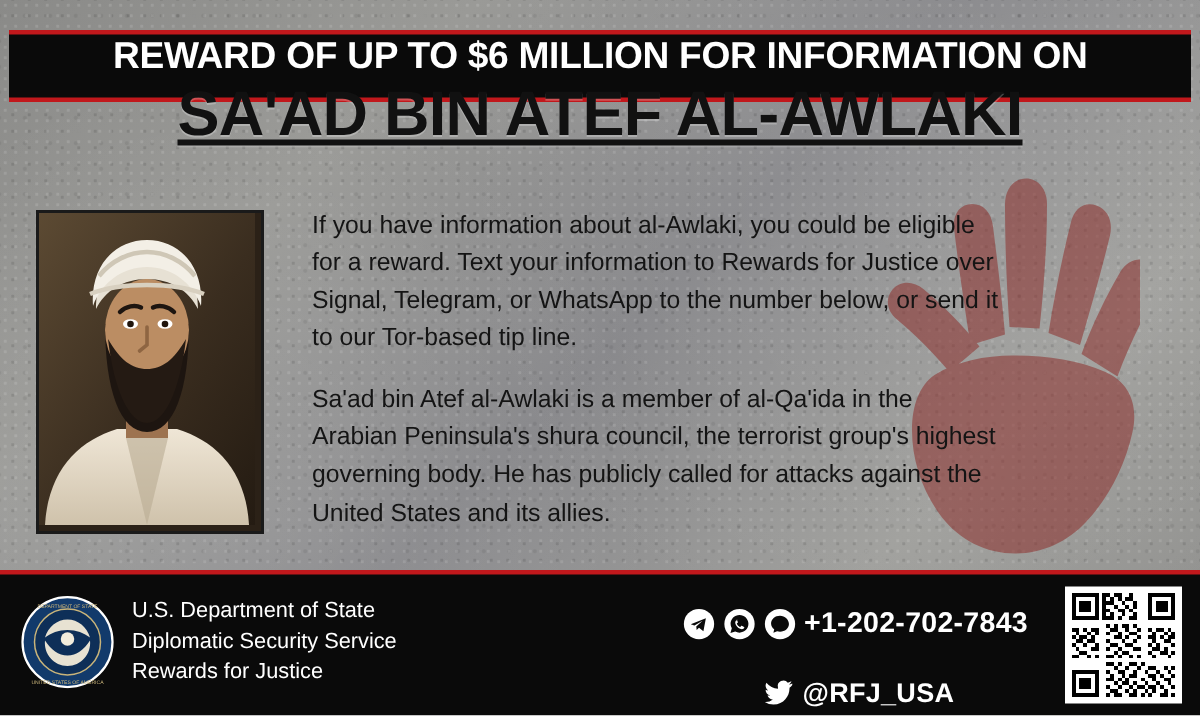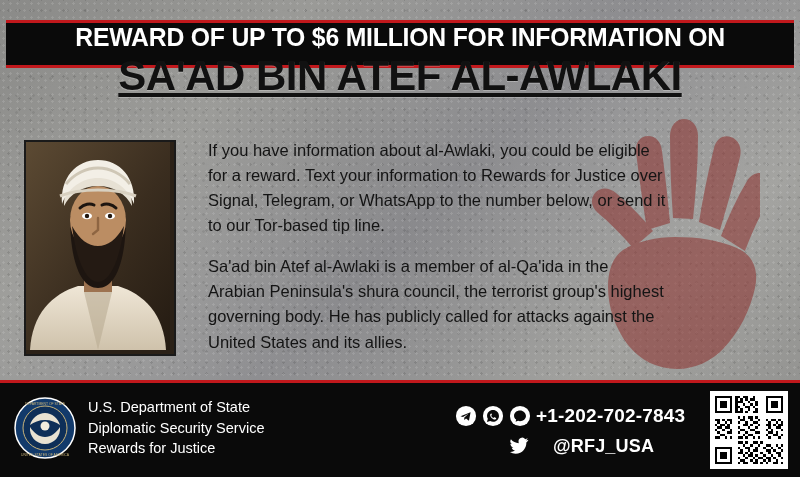--- a/index.html
+++ b/index.html
@@ -152,23 +152,23 @@
     align-items: center;
     gap: 5px;
     height: 26px;
   }
   .contact-row .num {
     font-weight: bold;
     font-size: 19px;
     letter-spacing: 0.2px;
   }
   .contact-row.second {
-    margin-top: 4px;
+    margin-top: 20px;
     padding-left: 52px;
-    gap: 22px;
+    gap: 4px;
   }
   .contact-row.second .num { font-size: 18px; }
   .qr {
     position: absolute;
     right: 12px;
     top: 8px;
     width: 78px;
     height: 78px;
     background: #ffffff;
     padding: 2px;

